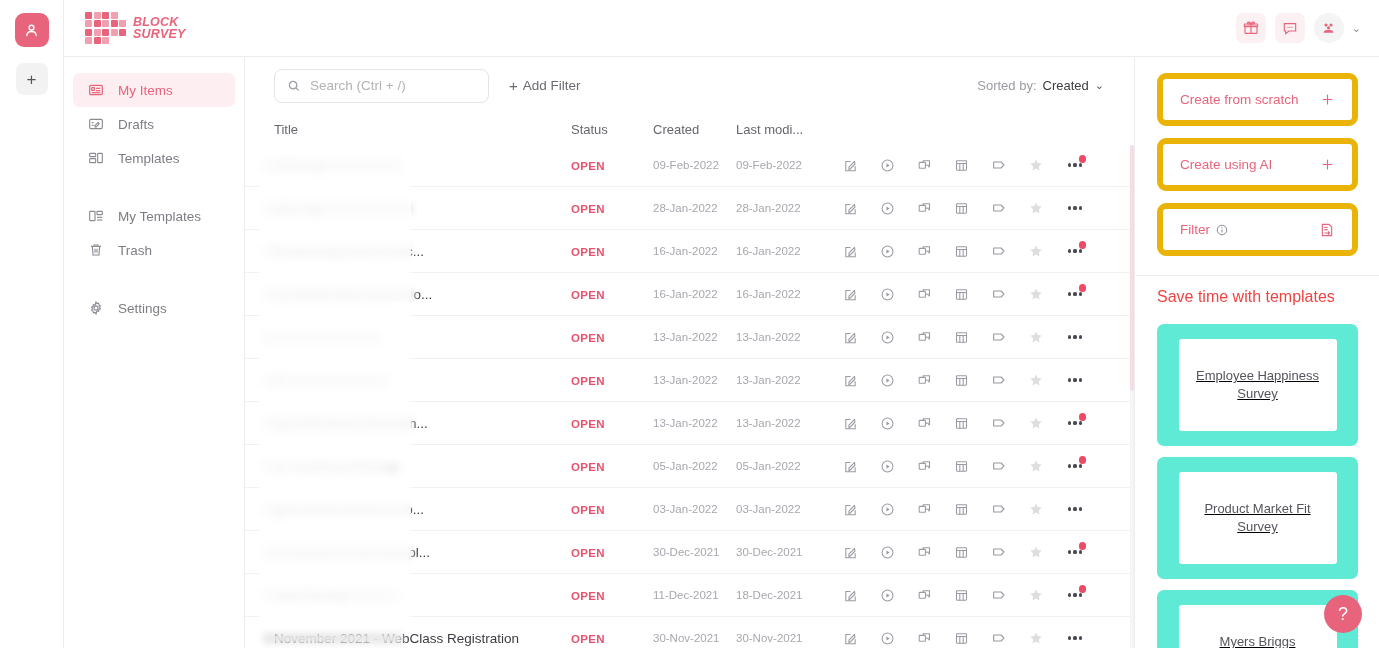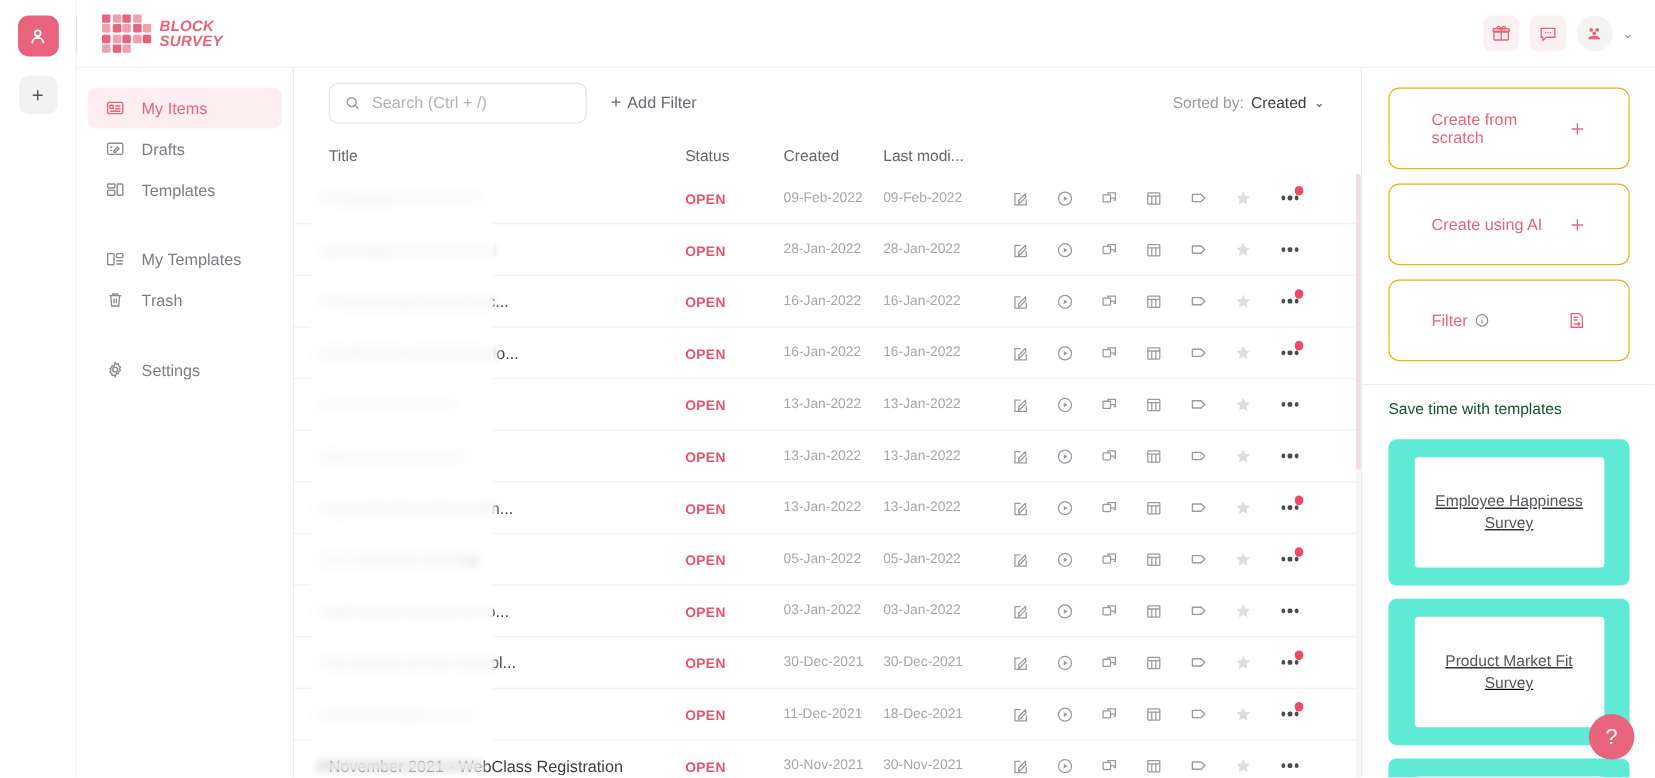--- a/index.html
+++ b/index.html
@@ -143,28 +143,28 @@
     position:absolute; right:0; top:88px; width:4px; height:246px;
     background:#f6dde2; border-radius:2px; z-index:9;
   }
 
   
   .rightp {
     position:absolute; left:1136px; top:57px; width:243px; height:591px;
     background:#fff; overflow:hidden;
   }
   .cta {
-    margin:12px 21px 0 21px; height:68px; border:1px solid #eab308; border-radius:9px;
-    display:flex; align-items:center; padding:0 35px;
+    margin:12px 21px 0 21px; height:53px; border:6px solid #eab308; border-radius:9px;
+    display:flex; align-items:center; padding:0 17px;
   }
   .cta:first-child { margin-top:16px; }
   .cta-label { color:#e8647c; font-size:13.5px; display:flex; align-items:center; gap:6px; }
   .cta-icon { margin-left:auto; color:#e8647c; font-size:17px; display:flex; align-items:center; }
   .panel-div { margin-top:19px; border-top:1px solid #ededed; }
-  .tpl-head { color:#14532d; font-size:13px; padding:12px 0 7px 21px; }
+  .tpl-head { color:#ef4444; font-size:16px; padding:12px 0 7px 21px; }
 
   .tpl-card {
     margin:11px 21px 0 21px; background:#5eead4; border-radius:7px;
     height:122px; display:flex; align-items:center; justify-content:center;text-decoration:underline;
   }
   .tpl-inner {
     background:#fff; width:158px; height:92px; border-radius:3px;
     display:flex; align-items:center; justify-content:center; text-align:center;
     color:#55555d; font-size:13px; line-height:18px; padding:0 10px;
   }

